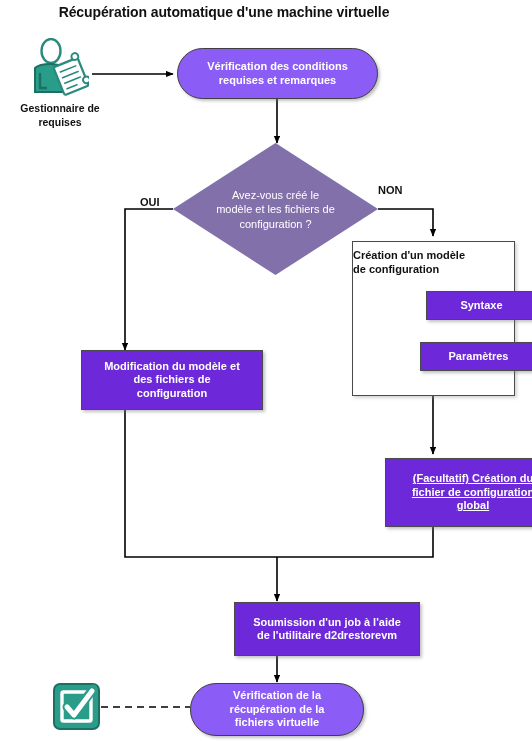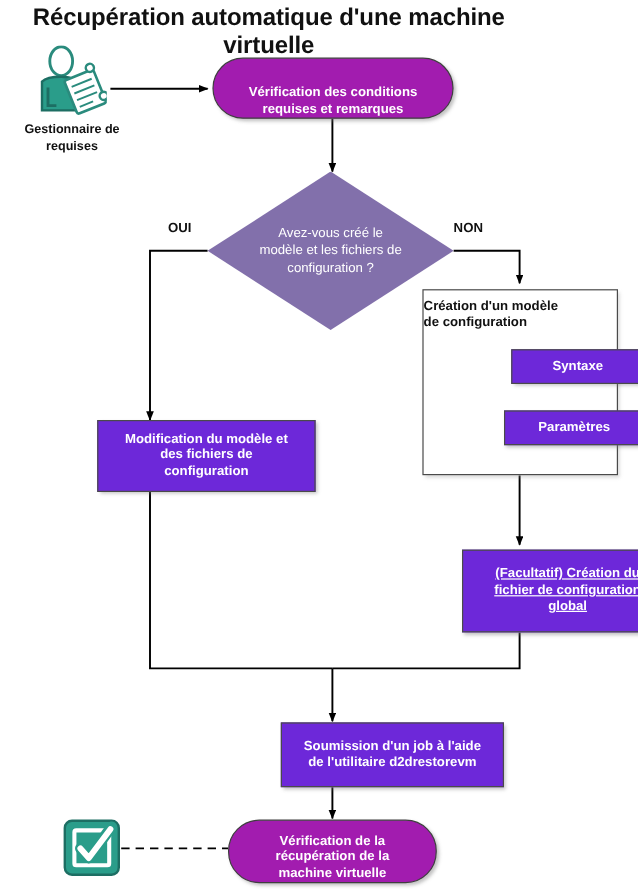--- a/index.html
+++ b/index.html
@@ -24,21 +24,21 @@
     width: 532px;
     height: 741px;
   }
 
   .title {
     position: absolute;
     left: 0;
     top: 4px;
     width: 448px;
     text-align: center;
-    font-size: 20px;
+    font-size: 14px;
     font-weight: bold;
     color: #111111;
     letter-spacing: -0.1px;
   }
 
   
   .node {
     position: absolute;
     box-sizing: border-box;
     display: flex;
@@ -52,23 +52,22 @@
   }
   .teal {
     background: #6d28d9;
     border: 1px solid #4a4a4a;
     box-shadow: 2px 2px 3px rgba(120,120,120,0.45);
     margin-left: 48px;
   }
   .pill {
     border-radius: 26px;
     border: 1px solid #3f3f3f;
-    background: #a21caf;
+    background: #8b5cf6;
     box-shadow: 2px 2px 3px rgba(120,120,120,0.45);
-    align-items: flex-end;
   }
   .node .txt {
     padding: 0 6px;
     white-space: pre-line;
   }
 
   
   .diamond-wrap {
     position: absolute;
     z-index: 3;
@@ -202,21 +201,21 @@
     <span class="txt">Vérification des conditions
 requises et remarques</span>
   </div>
 
   <div class="diamond-wrap" style="left:173px; top:143px; width:205px; height:132px;">
     <div class="diamond-shape"></div>
     <div class="diamond-label">Avez-vous créé le
 modèle et les fichiers de
 configuration ?</div>
   </div>
-  <div class="branch-label" style="left:140px; top:184px;">OUI</div>
+  <div class="branch-label" style="left:140px; top:196px;">OUI</div>
   <div class="branch-label" style="left:378px; top:184px;">NON</div>
 
   <div class="whitebox" style="left:352px; top:241px; width:163px; height:155px;">
     <div class="whitebox-title">Création d'un modèle
 de configuration</div>
   </div>
   <div class="node teal" style="left:378px; top:291px; width:111px; height:29px; font-size:11px;">
     <span class="txt">Syntaxe</span>
   </div>
   <div class="node teal" style="left:33px; top:350px; width:182px; height:60px; font-size:11px;">
@@ -236,21 +235,21 @@
   </div>
 
   <div class="node teal" style="left:186px; top:602px; width:186px; height:54px; font-size:11px;">
     <span class="txt">Soumission d'un job à l'aide
 de l'utilitaire d2drestorevm</span>
   </div>
 
   <div class="node pill" style="left:190px; top:683px; width:174px; height:53px; font-size:11px;">
     <span class="txt">Vérification de la
 récupération de la
-machine virtuelle</span>
+fichiers virtuelle</span>
   </div>
 
   <div class="icon-box" style="left:52px; top:682px; width:49px; height:49px;">
     <svg width="49" height="49" viewBox="0 0 49 49" xmlns="http://www.w3.org/2000/svg">
       <rect x="2" y="2" width="45" height="45" rx="6" fill="#2a9d8a" stroke="#1d6e63" stroke-width="2"></rect>
       <rect x="10" y="10" width="29" height="29" rx="1.5" fill="none" stroke="#ffffff" stroke-width="3.4"></rect>
       <path d="M15,25 L22,33 L41,7" fill="none" stroke="#2a9d8a" stroke-width="9" stroke-linecap="round" stroke-linejoin="round"></path>
       <path d="M15,25 L22,33 L40,9" fill="none" stroke="#ffffff" stroke-width="5" stroke-linecap="round" stroke-linejoin="round"></path>
     </svg>
   </div>

